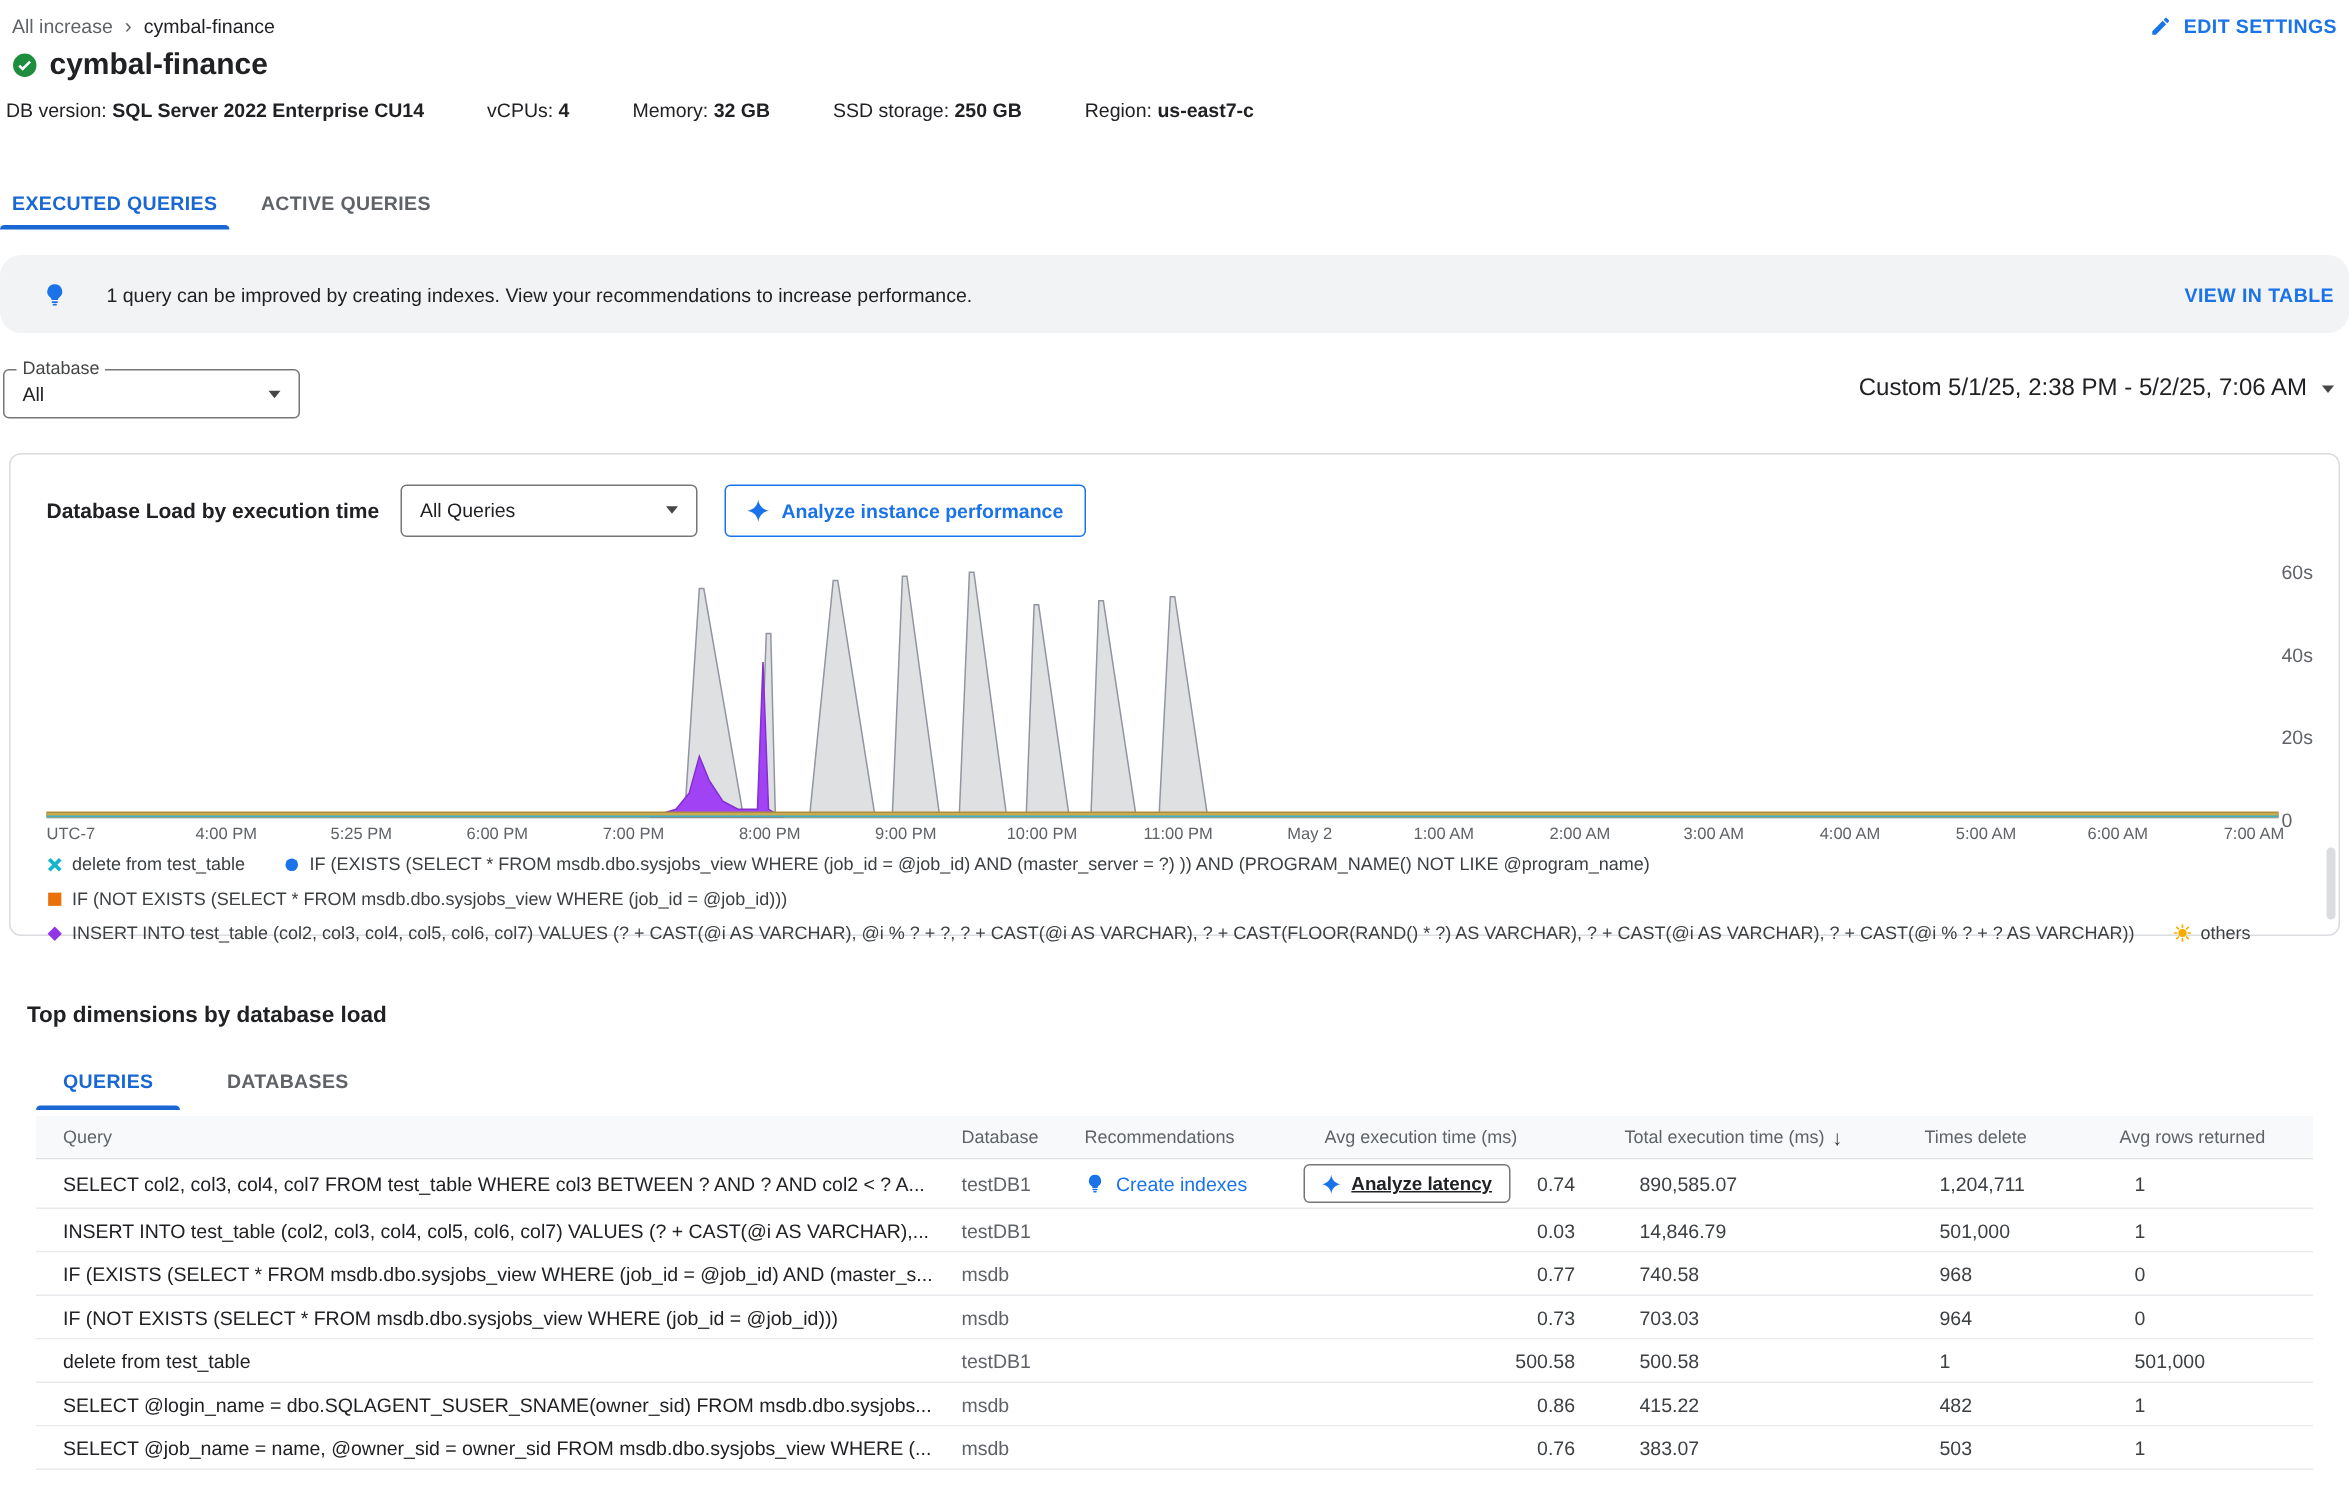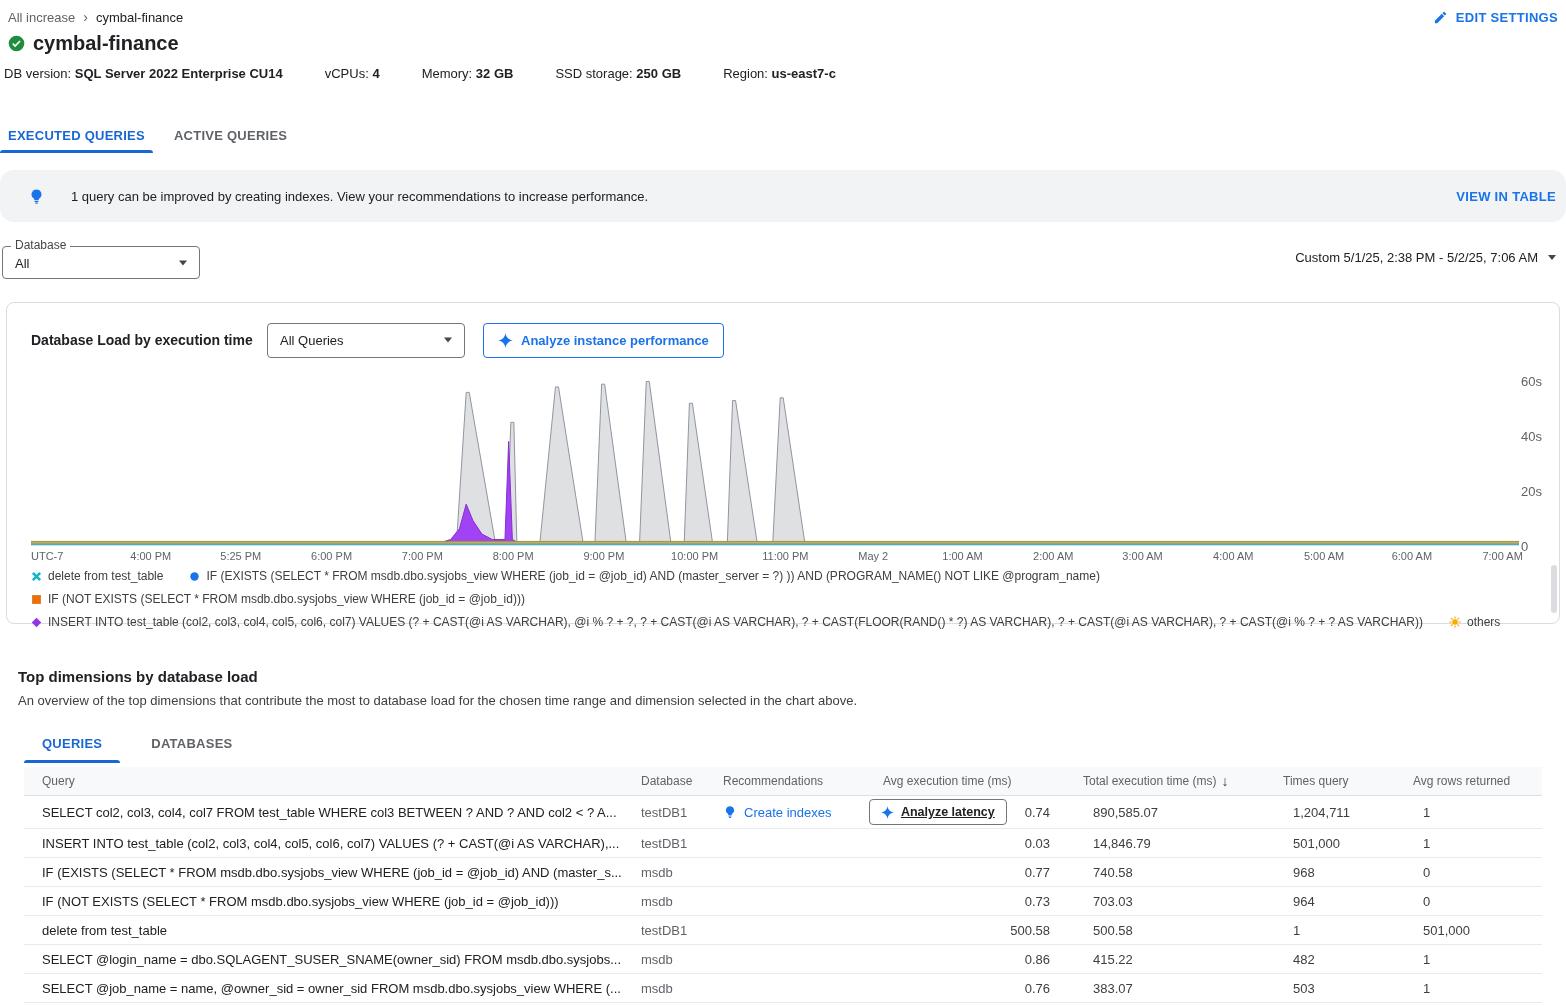--- a/index.html
+++ b/index.html
@@ -46,21 +46,21 @@
   
   .db-select { position:absolute; left:2px; top:246px; width:198px; height:33px;
                border:1px solid #747775; border-radius:4px; background:#fff; cursor:pointer; }
   .select-label { position:absolute; top:-9px; left:8px; background:#fff; padding:0 4px;
                   font-size:12px; color:#444746; }
   .select-value { position:absolute; left:12px; top:50%; transform:translateY(-50%); font-size:13px; }
   .caret { position:absolute; right:12px; top:50%; transform:translateY(-50%);
            width:0; height:0; border-left:4.5px solid transparent; border-right:4.5px solid transparent;
            border-top:5px solid #444746; }
   .time-range { position:absolute; right:10px; top:250px; display:flex; align-items:center; gap:10px;
-                background:none; border:none; font-family:inherit; font-size:13px; color:#202124; cursor:pointer; }
+                background:none; border:none; font-family:inherit; font-size:16px; color:#202124; cursor:pointer; }
   .time-range .caret { position:static; transform:none; }
 
   
   .chart-card { position:absolute; left:6px; top:302px; width:1554px; height:322px;
                 border:1px solid #dadce0; border-radius:8px; background:#fff; }
   .chart-toolbar { position:absolute; left:24px; top:19px; height:36px; display:flex; align-items:center; }
   .chart-toolbar h2 { font-size:14px; font-weight:700; color:#202124; width:236px; }
   .select-plain { position:relative; width:198px; height:35px; border:1px solid #747775;
                   border-radius:4px; background:#fff; cursor:pointer; }
   .btn-outline-blue { margin-left:18px; height:35px; display:flex; align-items:center; gap:8px;
@@ -290,21 +290,20 @@
             </svg>
           </span>
           <span class="legend-label">others</span>
         </div>
       </div>
     <div class="legend-scrollbar"></div>
   </section>
 
   <section class="top-dims">
     <h2>Top dimensions by database load</h2>
-    <p class="subtitle">An overview of the top dimensions that contribute the most to database load for the chosen time range and dimension selected in the chart above.</p>
 
     <div class="dim-tabs">
 
     <button class="dim-tab active"><span class="tab-label">QUERIES</span></button>
         <button class="dim-tab"><span class="tab-label">DATABASES</span></button>
       </div>
 
     <div class="table">
       <div class="thead">
 
@@ -318,21 +317,21 @@
             <span class="th-label">Recommendations</span>
           </div>
           <div class="th c3">
             <span class="th-label">Avg execution time (ms)</span>
           </div>
           <div class="th c4">
             <span class="th-label">Total execution time (ms)</span>
             <span class="sort-icon" style="display: inline;">↓</span>
           </div>
           <div class="th c5">
-            <span class="th-label">Times query</span>
+            <span class="th-label">Times delete</span>
           </div>
           <div class="th c6">
             <span class="th-label">Avg rows returned</span>
           </div>
         </div>
       <div class="tbody">
 
       <div class="trow tall">
             <div class="td td-query"><span class="qtext">SELECT col2, col3, col4, col7 FROM test_table WHERE col3 BETWEEN ? AND ? AND col2 &lt; ? A...</span></div>
             <div class="td td-db">testDB1</div>

